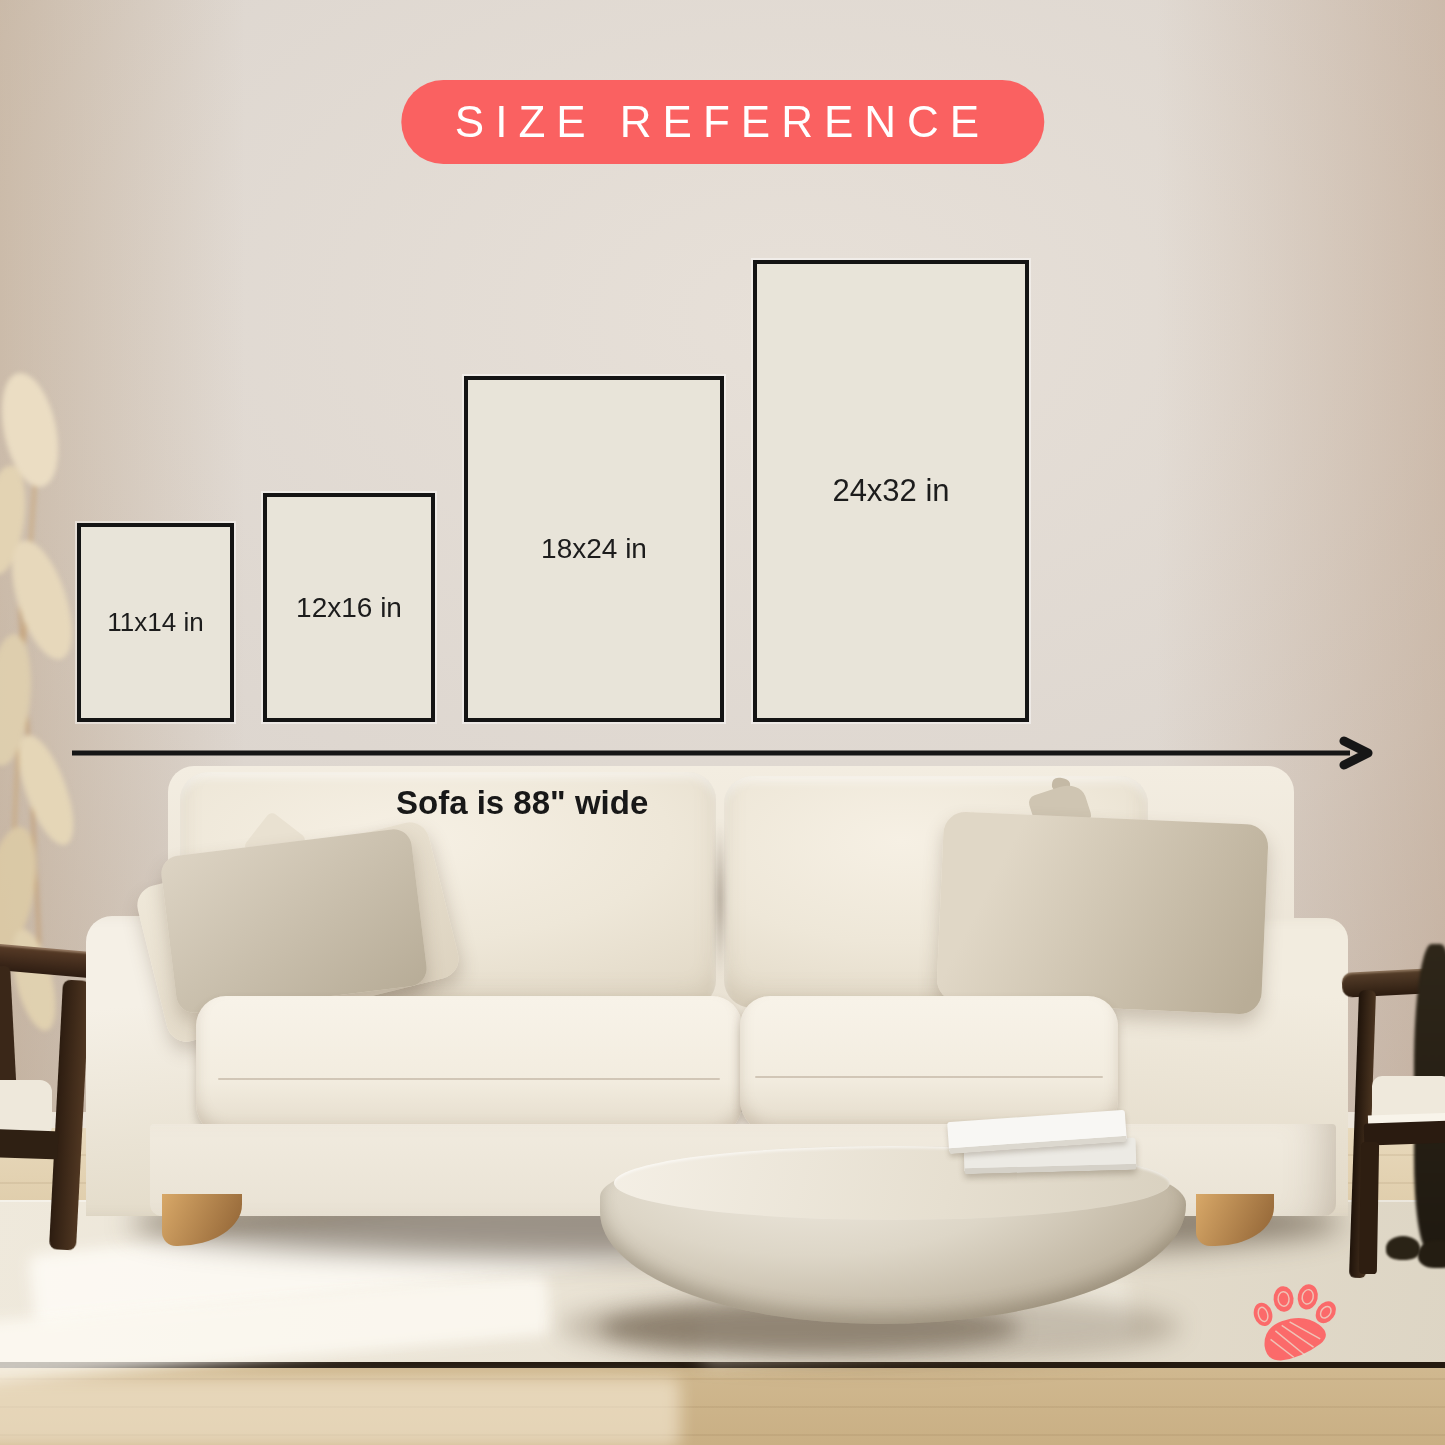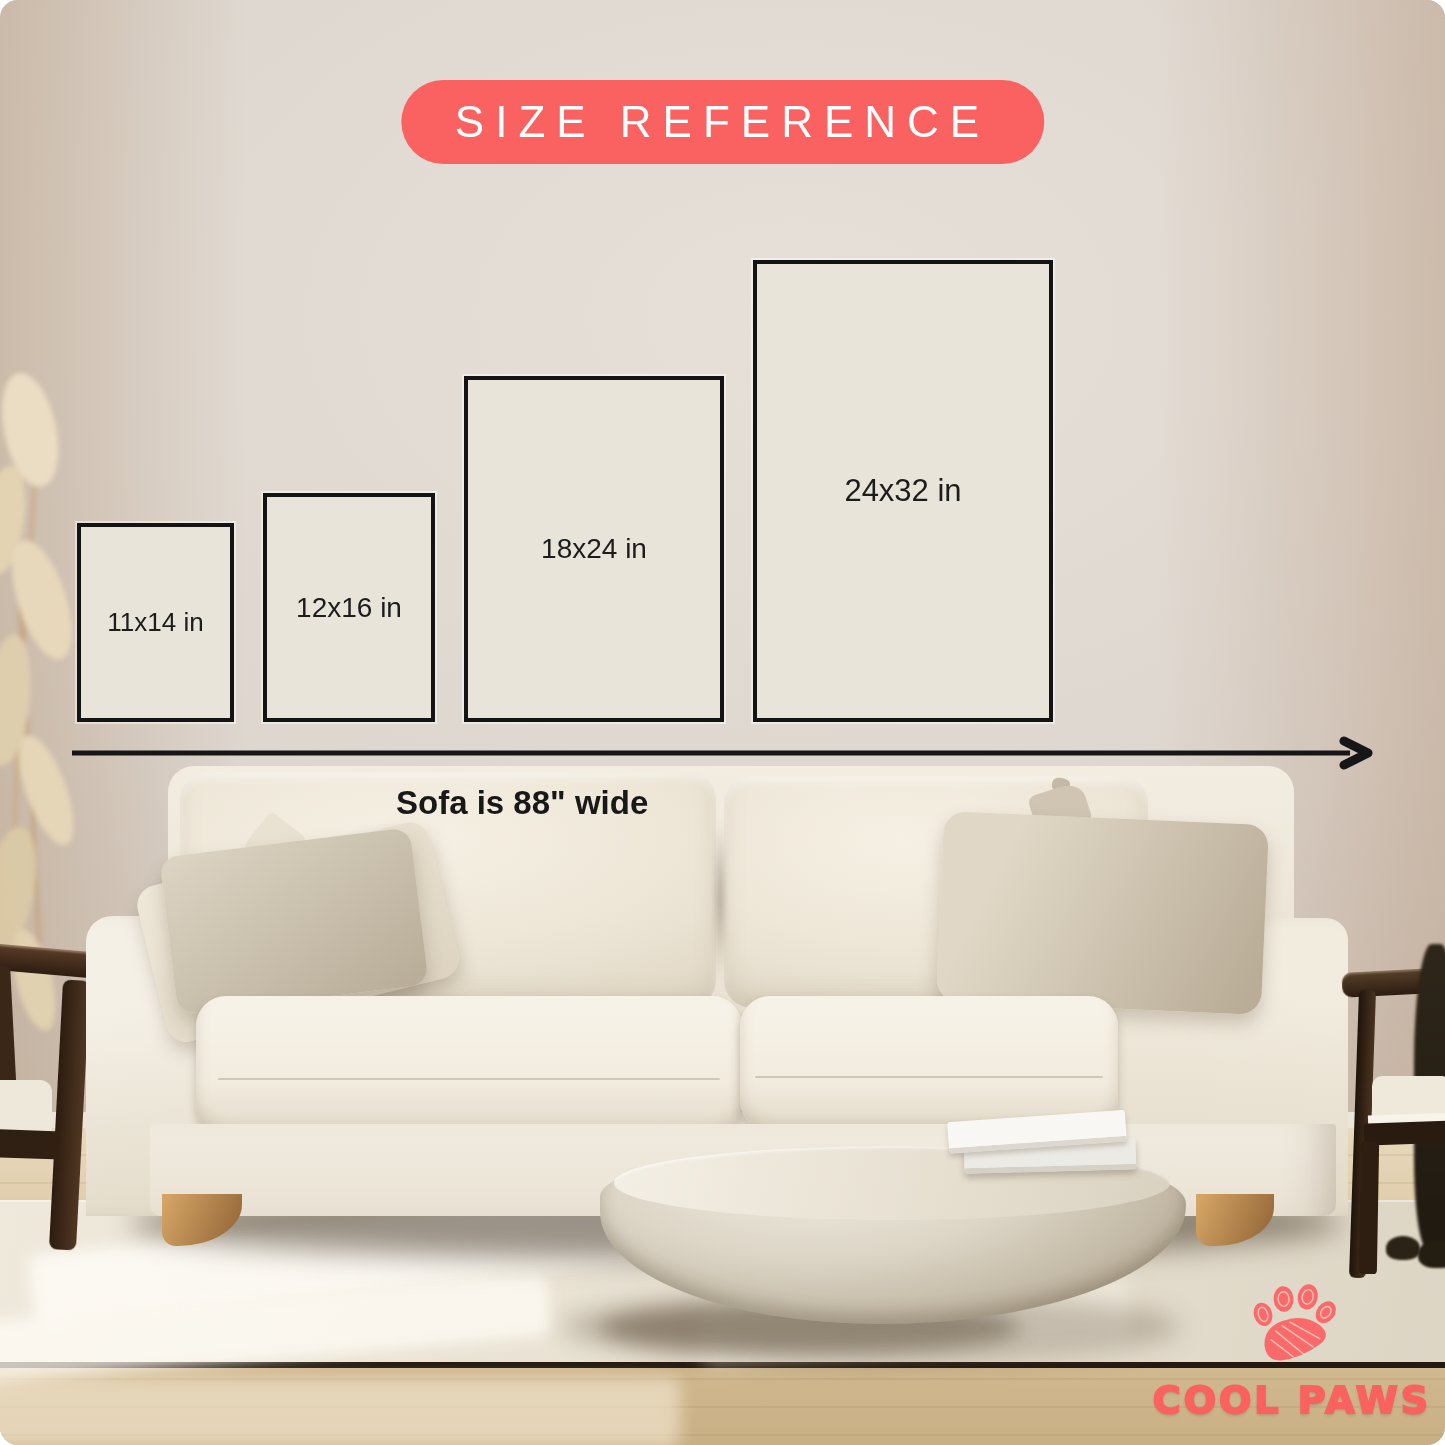--- a/index.html
+++ b/index.html
@@ -1,16 +1,16 @@
 <!DOCTYPE html>
 <html style="--accent: #fa6161; --accent-text: #ffffff; --frame-fill: #e8e4d9; --frame-border: #141414; --label-text: #1c1c1c; --brand-coral: #f9625f;"><head>
 <meta charset="utf-8">
 <style>
   html,body{margin:0;padding:0;background:#ffffff;font-family:"Liberation Sans",sans-serif;}
-  .canvas{position:relative;width:1445px;height:1445px;overflow:hidden;background:#ddd6cf;border-radius:18px;}
+  .canvas{position:relative;width:1445px;height:1445px;overflow:hidden;background:#ddd6cf;}
   .canvas *{position:absolute;box-sizing:border-box;}
 
   
   .wall{left:0;top:0;width:1445px;height:1130px;
     background:
       linear-gradient(90deg,rgba(175,145,112,.40),rgba(175,145,112,0) 17%),
       linear-gradient(270deg,rgba(168,130,98,.34),rgba(168,130,98,0) 20%),
       radial-gradient(130% 105% at 55% 28%, #e7e0d8 0%, #ddd6cf 48%, #d0c6bd 82%, #c6b9ac 100%);}
   .baseboard{left:0;top:1112px;width:1445px;height:20px;background:#ece5da;border-bottom:2px solid rgba(120,100,80,.35);}
   .floor{left:0;top:1128px;width:1445px;height:317px;
@@ -108,21 +108,21 @@
     font-size:44px;font-weight:500;letter-spacing:11px;white-space:nowrap;z-index:30;}
   .frames{left:77px;top:260px;height:462px;display:flex;align-items:flex-end;gap:29px;z-index:25;position:absolute;}
   .frame{position:relative;flex:0 0 auto;background:var(--frame-fill,#e8e4d9);border:4px solid var(--frame-border,#141414);
     box-shadow:0 0 0 2px rgba(255,255,255,.45);display:flex;align-items:center;justify-content:center;}
   .frame .lbl{position:static;color:var(--label-text,#1c1c1c);white-space:nowrap;}
   .frame.f1{width:86px;height:114px;}  .frame.f1 .lbl{font-size:20px;}
   .frame.f2{width:128px;height:170px;} .frame.f2 .lbl{font-size:23px;}
   .frame.f3{width:157px;height:199px;} .frame.f3 .lbl{font-size:26px;}
   .frame.f4{width:172px;height:229px;} .frame.f4 .lbl{font-size:28px;}
   .frame.f5{width:260px;height:346px;} .frame.f5 .lbl{font-size:28px;}
-  .frame.f6{width:300px;height:462px;} .frame.f6 .lbl{font-size:31px;}
+  .frame.f6{width:276px;height:462px;} .frame.f6 .lbl{font-size:31px;}
   .arrow{left:66px;top:736px;width:1320px;height:34px;z-index:25;}
   .caption{left:396px;top:784px;font-size:33px;font-weight:bold;color:#181818;white-space:nowrap;z-index:26;}
   .brand-paw{left:1242px;top:1278px;width:100px;height:92px;z-index:26;}
   .brand-name{left:1152px;top:1378px;width:280px;text-align:center;z-index:26;
     font-family:"DejaVu Sans",sans-serif;font-weight:bold;font-size:38px;letter-spacing:3px;
     color:var(--brand-coral,#f9625f);-webkit-text-stroke:2px var(--brand-coral,#f9625f);
     text-shadow:0 2px 3px rgba(80,40,30,.25);white-space:nowrap;}
 </style>
 </head>
 <body>
@@ -233,15 +233,14 @@
           <path d="M44 53 L82 72"></path>
           <path d="M52 48 L88 62"></path>
           <path d="M34 70 L62 86"></path>
         <ellipse cx="22" cy="44" rx="5" ry="8" transform="rotate(-25 22 44)"></ellipse>
         <ellipse cx="42" cy="24" rx="6" ry="8" transform="rotate(-12 42 24)"></ellipse>
         <ellipse cx="68" cy="18" rx="6" ry="8" transform="rotate(5 68 18)"></ellipse>
         <ellipse cx="90" cy="32" rx="5" ry="7" transform="rotate(28 90 32)"></ellipse>
       </g>
     </g>
   </svg>
-  <div class="brand-name">COOL PAWS</div>
 
 </div>
 
 </body></html>

